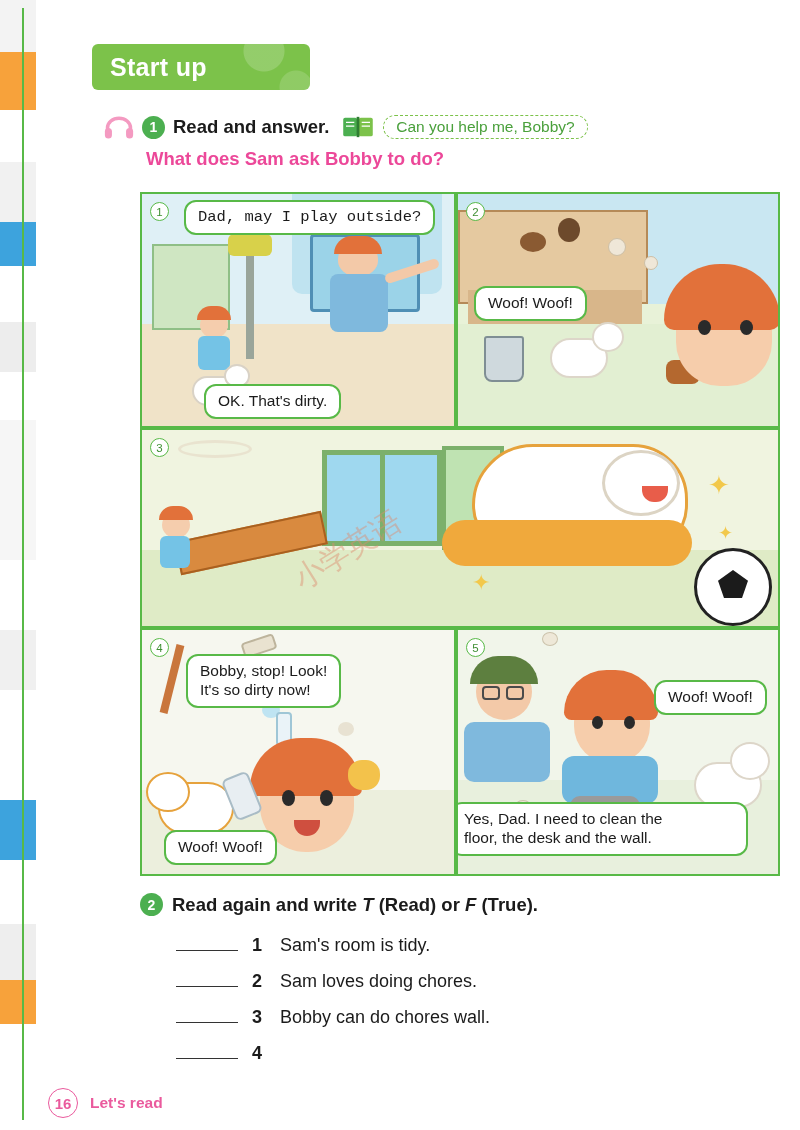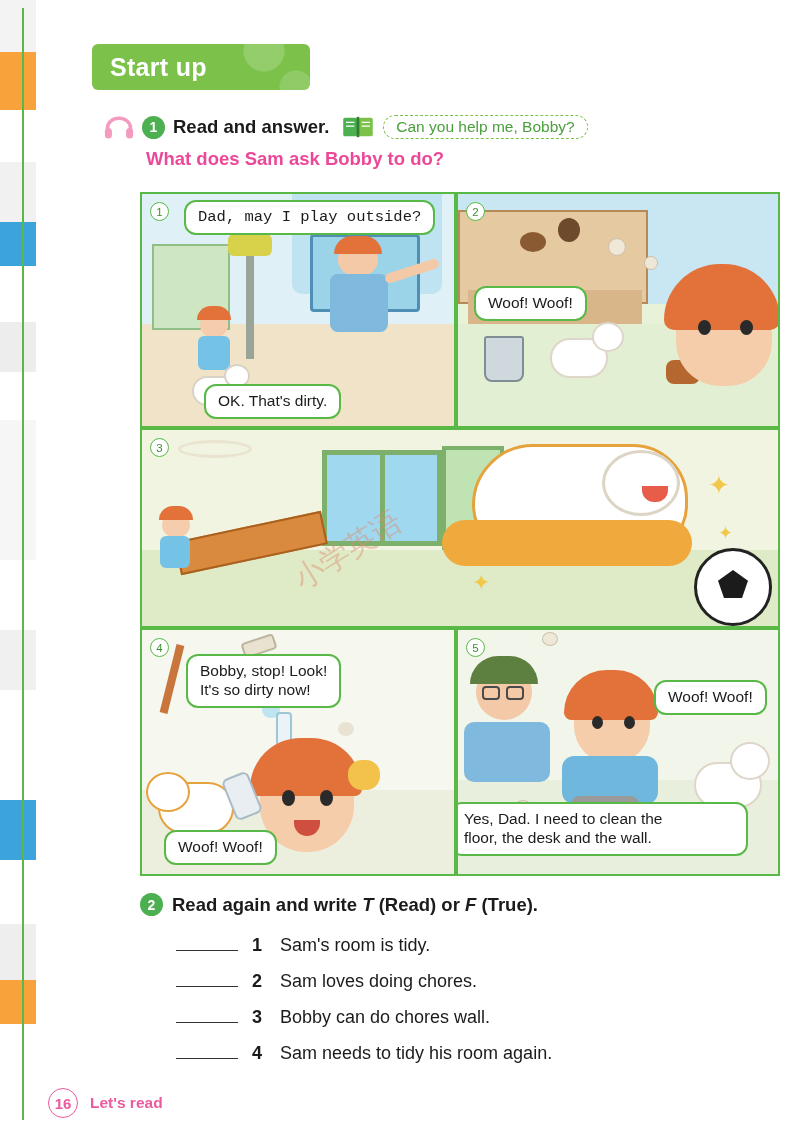--- a/index.html
+++ b/index.html
@@ -316,20 +316,19 @@
     <span class="q-text">Sam loves doing chores.</span>
   </div>
   <div class="q-item">
     <span class="q-blank"></span>
     <span class="q-num">3</span>
     <span class="q-text">Bobby can do chores wall.</span>
   </div>
   <div class="q-item">
     <span class="q-blank"></span>
     <span class="q-num">4</span>
-    <span class="q-text">Sam needs to tidy his room again.</span>
   </div>
 </div>
 
 <div class="footer">
   <span class="pg-badge">16</span>
   <span class="footer-label">Let's read</span>
 </div>
 
 </body></html>

